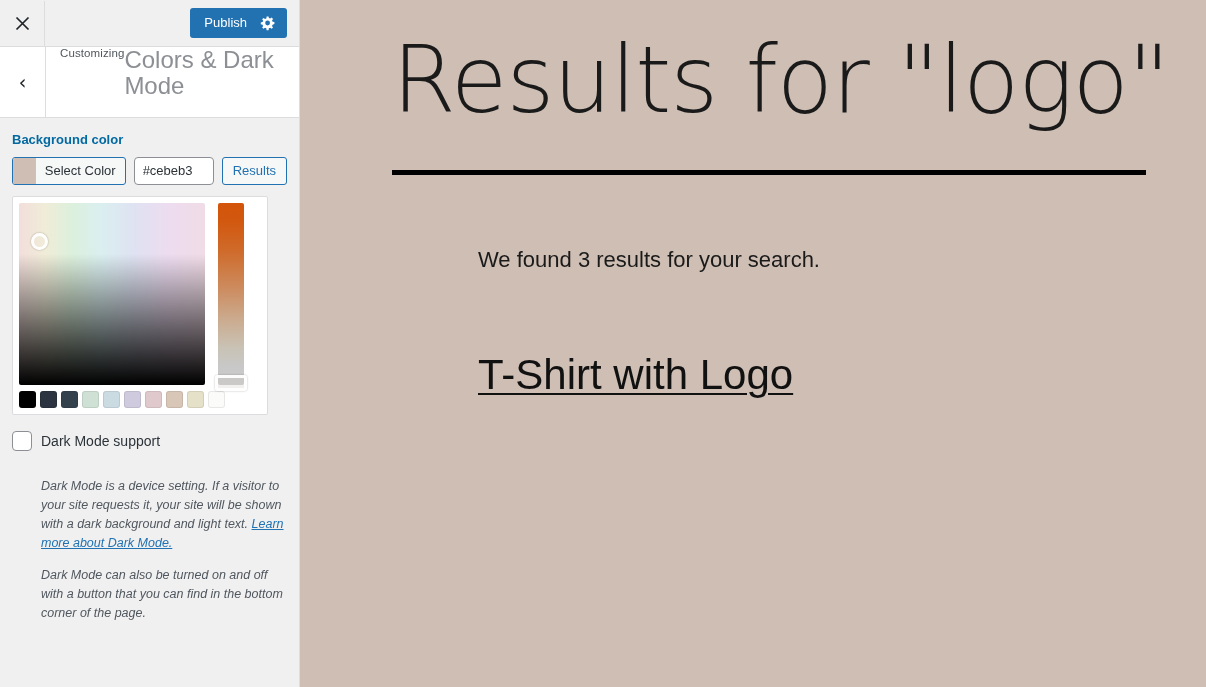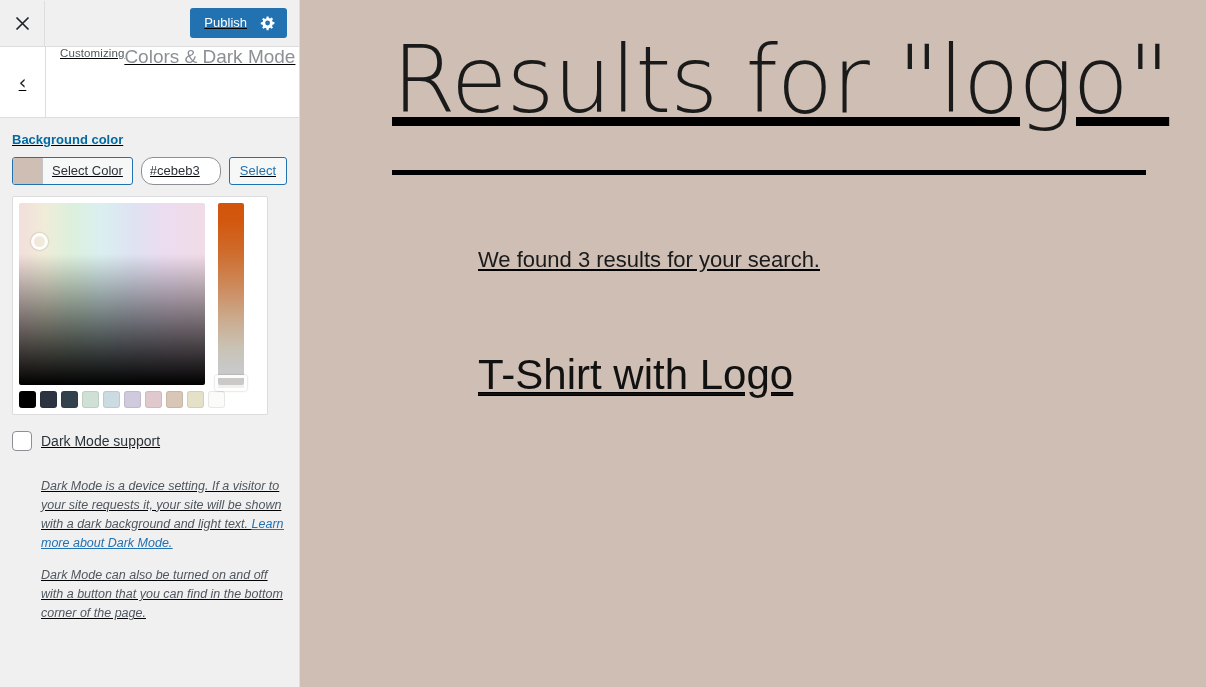--- a/index.html
+++ b/index.html
@@ -13,21 +13,20 @@
     overflow: hidden;
     font-family: "Liberation Sans", sans-serif;
     background: #f0f0f1;
     -webkit-font-smoothing: antialiased;
   }
   .app {
     position: relative;
     width: 1206px;
     height: 665px;
     display: flex;
-    text-decoration: underline;
   }
 
   
   .sidebar {
     position: relative;
     width: 300px;
     height: 687px;
     background: #f0f0f1;
     border-right: 1px solid #dddddd;
     box-sizing: border-box;
@@ -119,21 +118,21 @@
     justify-content: center;
     padding-left: 14px;
   }
   .panel-eyebrow {
     font-size: 11.5px;
     color: #50575e;
     letter-spacing: 0.1px;
     margin-bottom: 3px;
   }
   .panel-title {
-    font-size: 19px;
+    font-size: 24px;
     color: #8c8f94;
     font-weight: 400;
     line-height: 1.1;
   }
 
   
   .controls {
     flex: 1 1 auto;
     padding: 14px 12px 0 12px;
     background: #f0f0f1;
@@ -175,21 +174,21 @@
     padding: 0 9px;
     font-size: 13px;
     color: #2c3338;
     white-space: nowrap;
   }
   .hex-input {
     width: 80px;
     height: 28px;
     box-sizing: border-box;
     border: 1px solid #8c8f94;
-    border-radius: 12px;
+    border-radius: 4px;
     background: #ffffff;
     font-size: 13px;
     color: #2c3338;
     padding: 0 8px;
     font-family: "Liberation Sans", sans-serif;
   }
   .default-btn {
     height: 28px;
     box-sizing: border-box;
     border: 1px solid #2271b1;
@@ -411,21 +410,21 @@
     <div class="controls">
 
       <div class="control-label">Background color</div>
 
       <div class="color-row">
         <div class="select-color-btn">
           <span class="swatch-preview"></span>
           <span class="select-color-text">Select Color</span>
         </div>
         <input class="hex-input" type="text" value="#cebeb3" style="">
-        <button class="default-btn">Select</button>
+        <button class="default-btn">Results</button>
       </div>
 
       <div class="picker">
         <div class="picker-top">
           <div class="saturation">
             <div class="sat-handle"></div>
           </div>
           <div class="hue-col">
             <div class="hue-strip"></div>
             <div class="hue-handle"></div>

